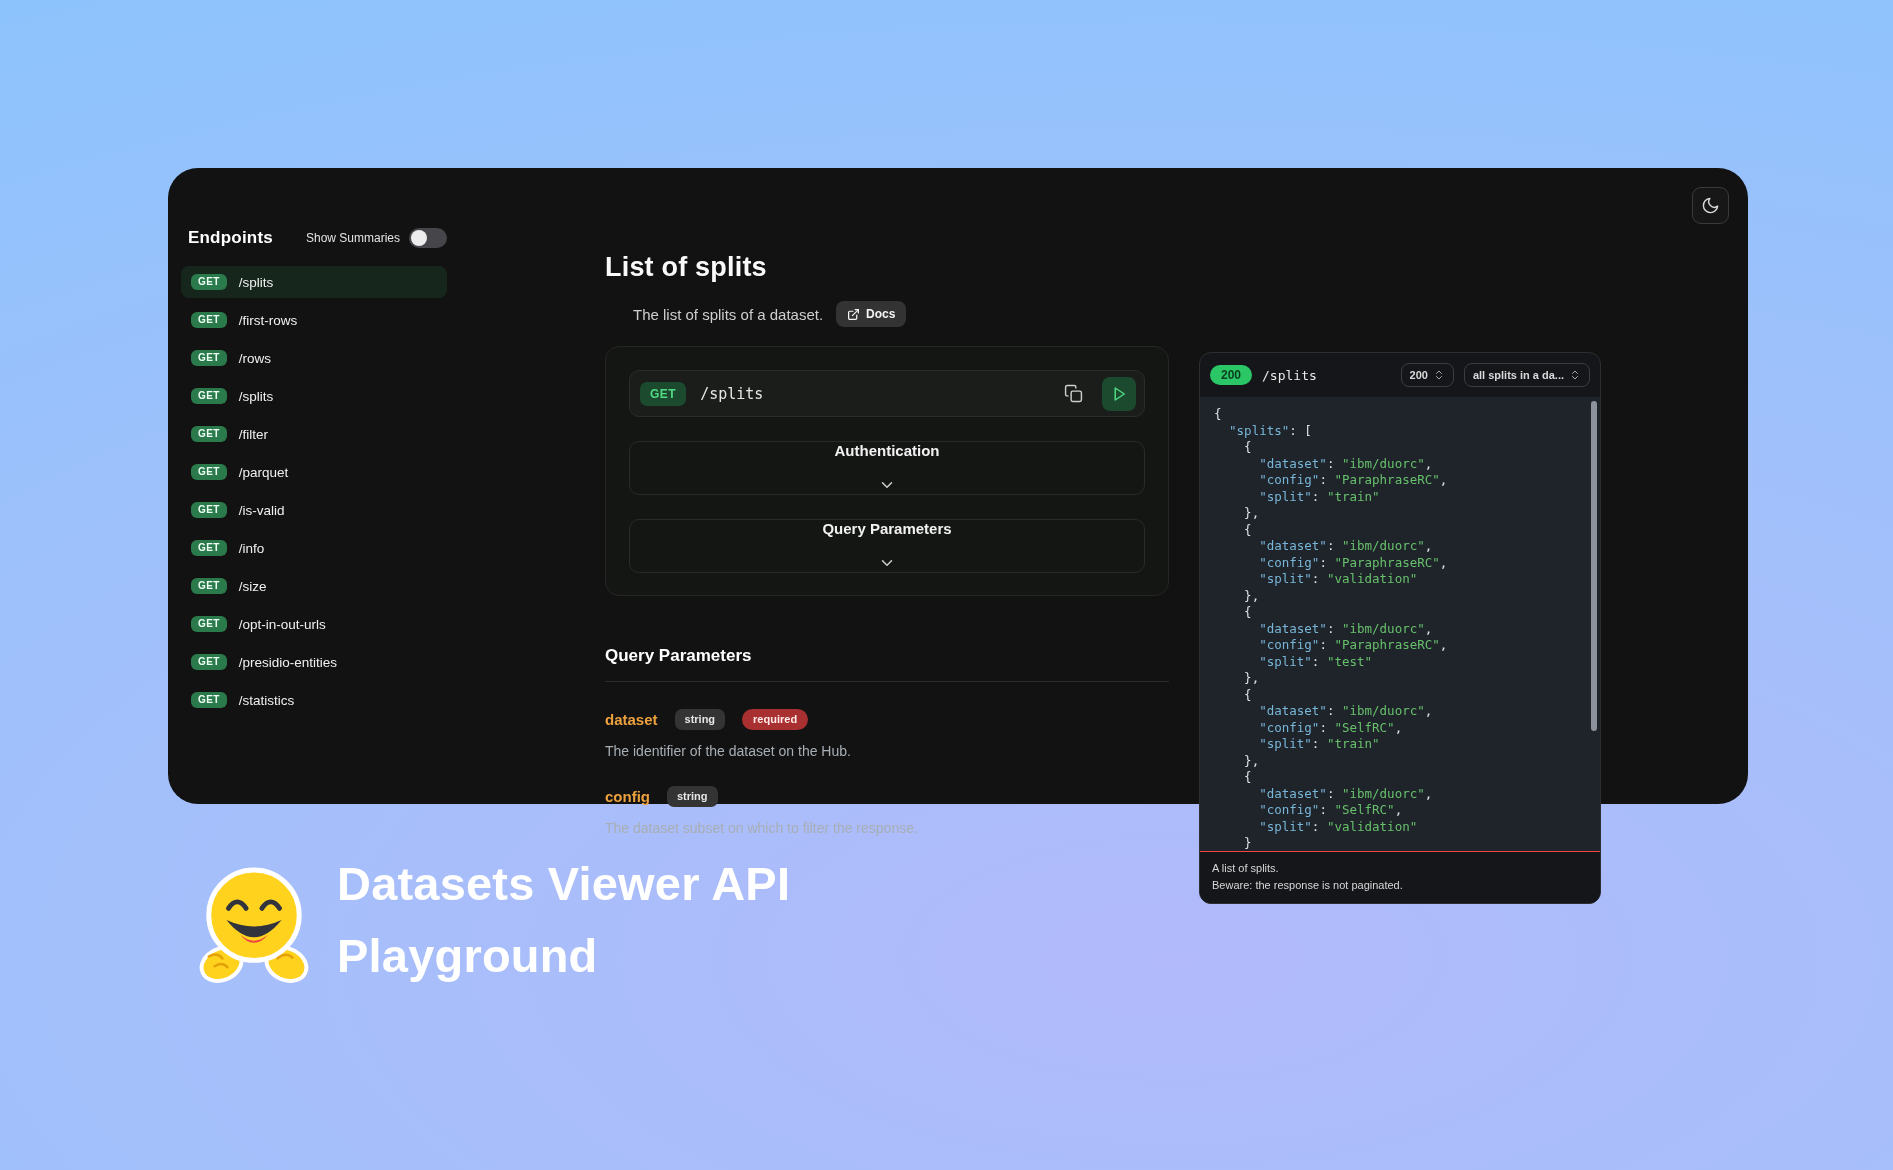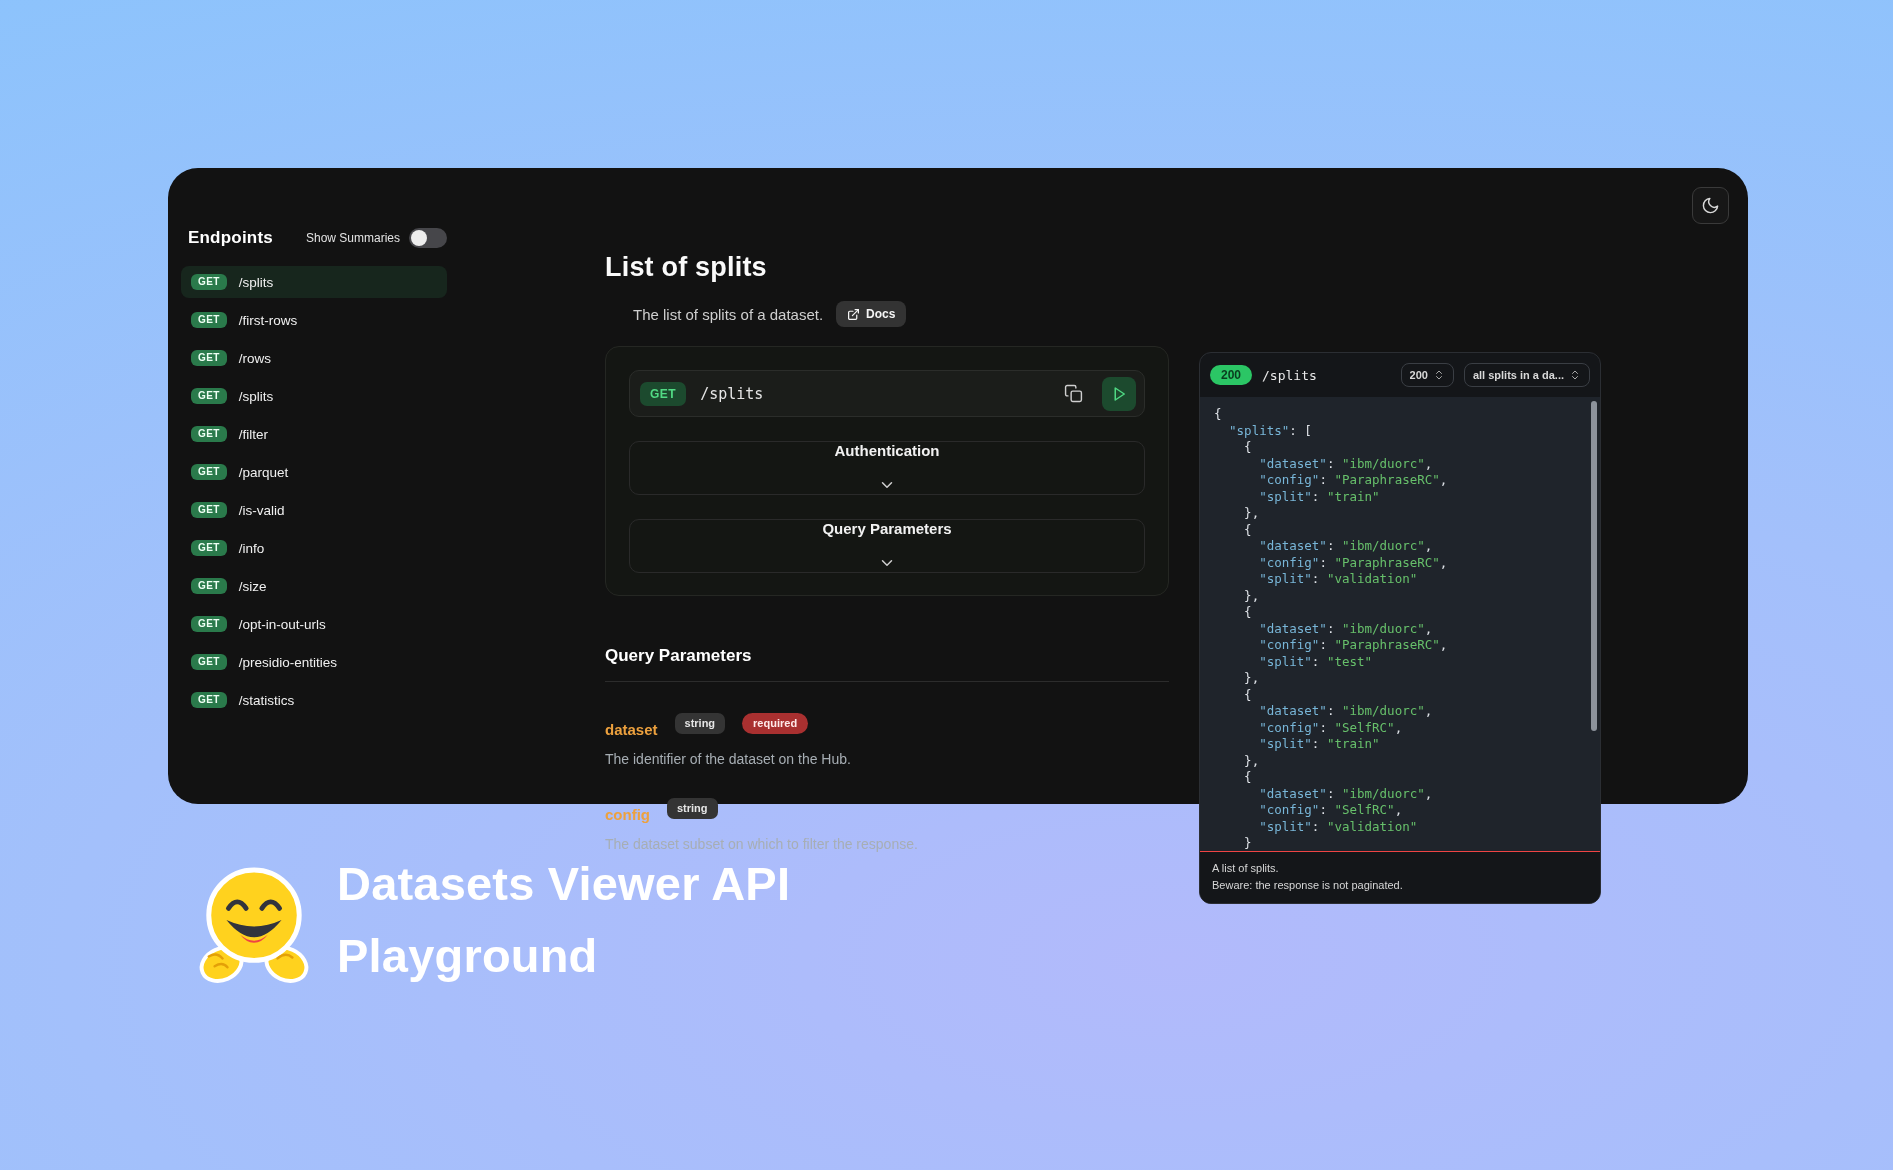--- a/index.html
+++ b/index.html
@@ -60,21 +60,21 @@
   .play-btn { width:34px; height:34px; background:#1c4a2e; border-radius:8px; display:flex; align-items:center; justify-content:center; cursor:pointer; }
   .accordion {
     height:54px; margin-top:24px; border:1px solid #2a2a2a; border-radius:10px;
     display:flex; align-items:center; justify-content:space-between; padding:0 18px; cursor:pointer;flex-direction:column;
   }
   .accordion-label { font-size:15px; font-weight:700; color:#f2f2f2; }
   .qp-section { position:absolute; left:437px; top:478px; width:564px; }
   .qp-title { font-size:17px; font-weight:700; color:#ffffff; padding-bottom:15px; border-bottom:1px solid #2c2c2c; }
   .param { margin-top:27px; }
   .param-head { display:flex; align-items:center; gap:17px; }
-  .param-name { font-size:15px; font-weight:700; color:var(--param-orange,#eda13e);margin-top:12px; }
+  .param-name { font-size:15px; font-weight:700; color:var(--param-orange,#eda13e); }
   .type-badge { background:#343434; color:#e6e6e6; font-size:11px; font-weight:700; padding:4px 10px; border-radius:7px; line-height:1.2; }
   .required-badge { background:var(--required-red,#a93030); color:#ffe9e9; font-size:11px; font-weight:700; padding:4px 11px; border-radius:999px; line-height:1.2; }
   .param-desc { margin-top:13px; font-size:14px; color:#a7aeb4; }
   
   .response-panel {
     position:absolute; left:1031px; top:184px; width:402px; height:552px;
     background:#141619; border:1px solid #2b2e33; border-radius:12px;
     display:flex; flex-direction:column; overflow:hidden;
   }
   .resp-header { flex:0 0 44px; display:flex; align-items:center; gap:10px; padding:0 10px; }

